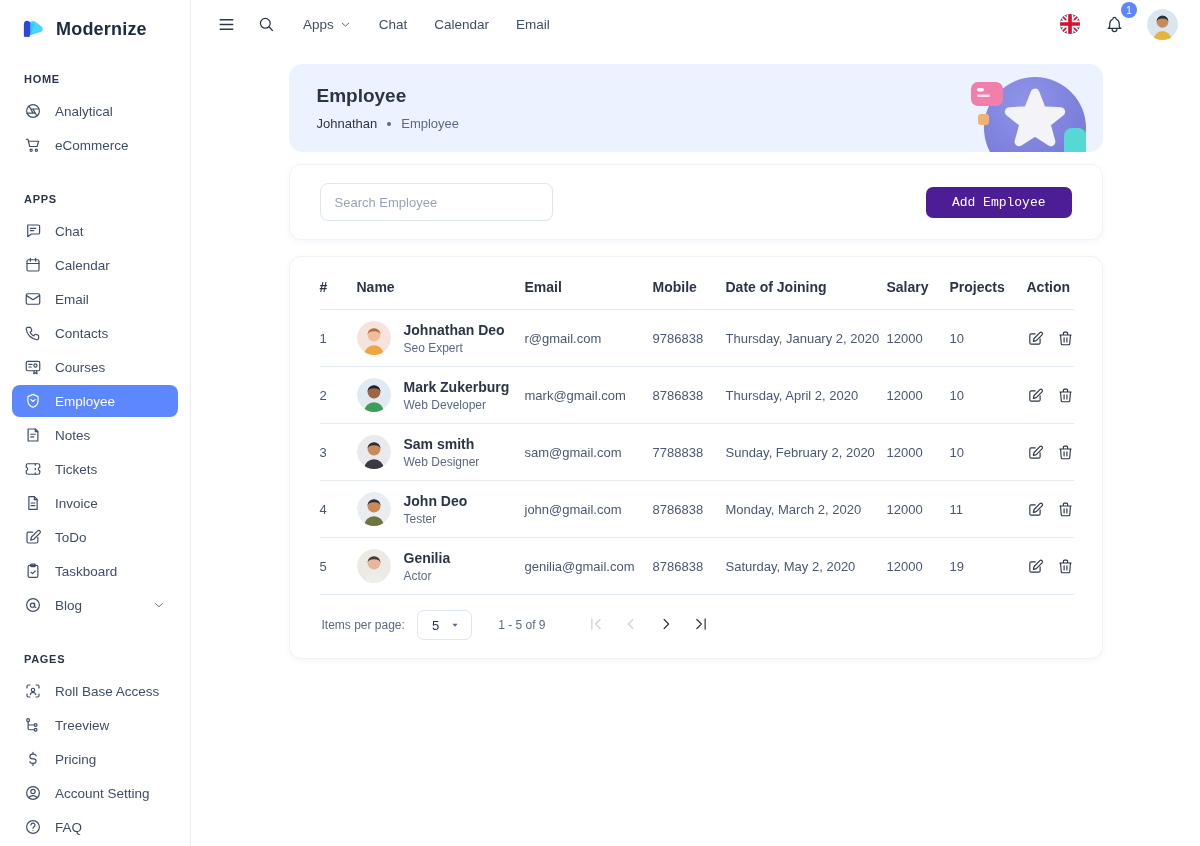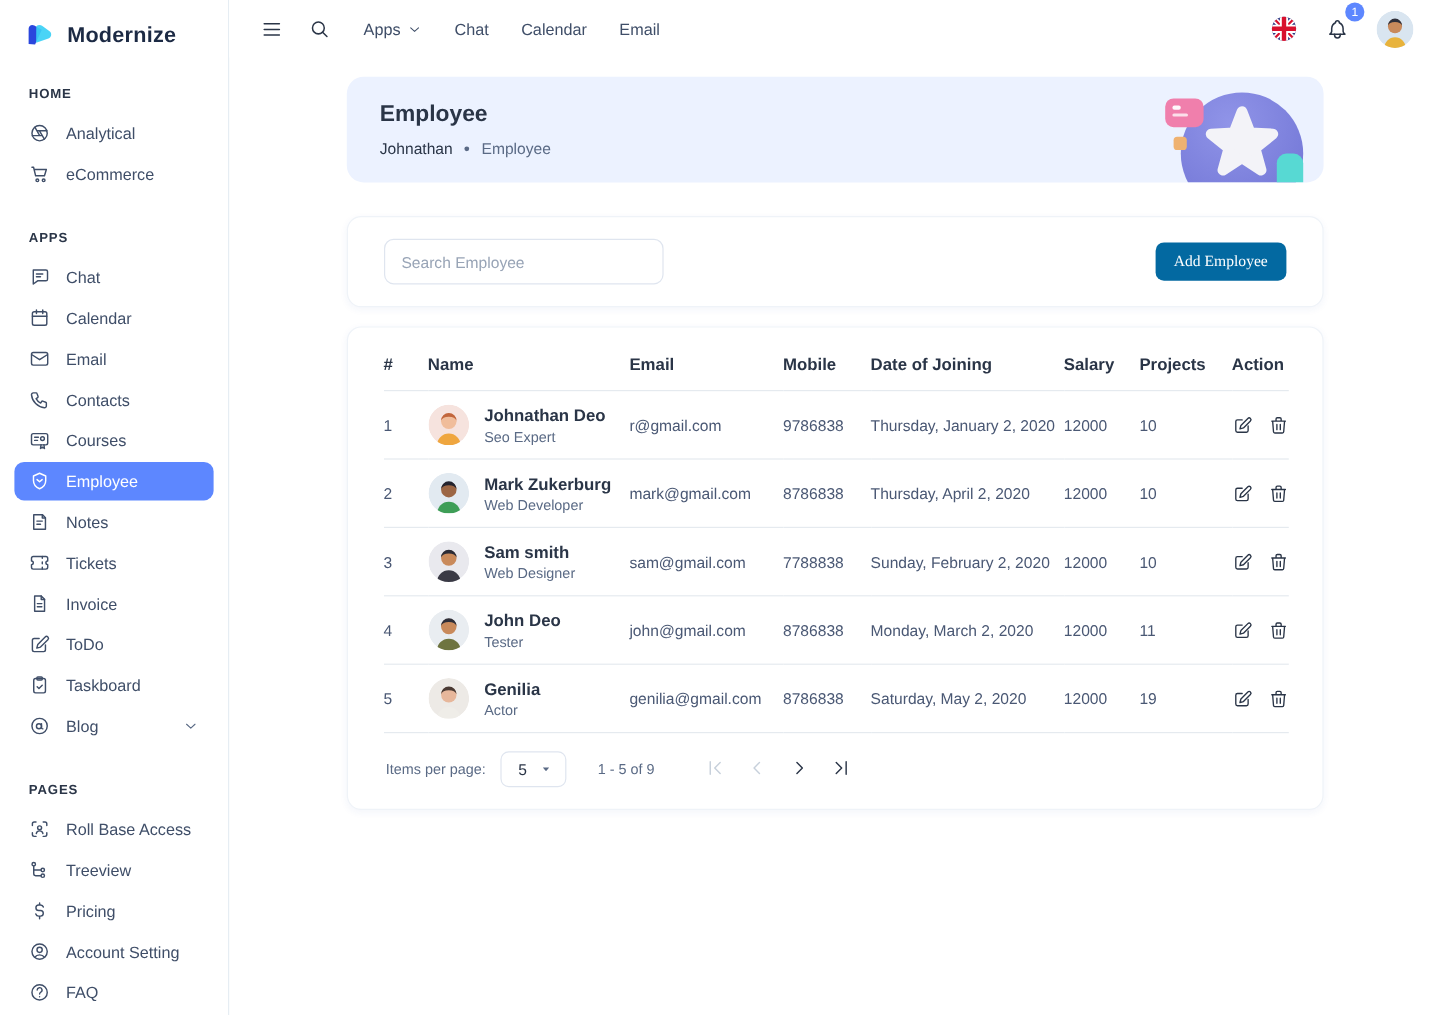--- a/index.html
+++ b/index.html
@@ -42,26 +42,26 @@
   .crumb-card { position:relative; background:#ECF2FF; border-radius:14px; height:88px; padding:21px 28px; overflow:hidden; }
   .crumb-title { font-size:19px; font-weight:600; color:#2A3547; }
   .crumbs { display:flex; align-items:center; gap:10px; margin-top:9px; font-size:13px; }
   .crumb-root { color:#2A3547; cursor:pointer; }
   .crumb-dot { width:4px; height:4px; border-radius:50%; background:#5A6A85; display:inline-block; }
   .crumb-cur { color:#5A6A85; }
   .illus { position:absolute; right:12px; bottom:0; width:130px; height:86px; }
 
   .tool-card, .table-card { background:#fff; border:1px solid #EFF3F8; border-radius:12px;
     box-shadow:0 2px 6px rgba(37,83,185,0.05); }
-  .tool-card { margin-top:28px; height:76px; padding:0 30px; display:flex; align-items:center; justify-content:space-between; }
+  .tool-card { margin-top:12px; height:76px; padding:0 30px; display:flex; align-items:center; justify-content:space-between; }
   .search-input { width:233px; height:38px; border:1px solid #DFE5EF; border-radius:8px; padding:0 14px;
     font-size:13px; color:#2A3547; outline:none; font-family:"Liberation Sans", sans-serif; }
   .search-input::placeholder { color:#98A4B6; }
-  .btn-primary { background:#0369a1; color:#fff; border:none; border-radius:7px; padding:8px 15px;
-    font-size:13px; cursor:pointer; font-family:Liberation Serif, serif; }
+  .btn-primary { background:#4c1d95; color:#fff; border:none; border-radius:7px; padding:8px 26px;
+    font-size:13px; cursor:pointer; font-family:Liberation Mono, monospace; }
 
   .table-card { margin-top:16px; padding:4px 30px 10px; }
   table { width:754px; border-collapse:collapse; table-layout:fixed; }
   col.c0{width:37px} col.c1{width:168px} col.c2{width:128px} col.c3{width:73px}
   col.c4{width:161px} col.c5{width:63px} col.c6{width:77px} col.c7{width:47px}
   th { text-align:left; font-size:14px; font-weight:600; color:#2A3547; padding:18px 6px 14px 0; border-bottom:1px solid #E5EAEF; }
   td { padding:11px 6px 11px 0; border-bottom:1px solid #E5EAEF; font-size:13px; color:#4A5874; }
   .ncell { display:flex; align-items:center; gap:13px; }
   .avatar { width:34px; height:34px; border-radius:50%; overflow:hidden; flex:0 0 34px; }
   .nm { font-size:14px; font-weight:600; color:#2A3547; }

